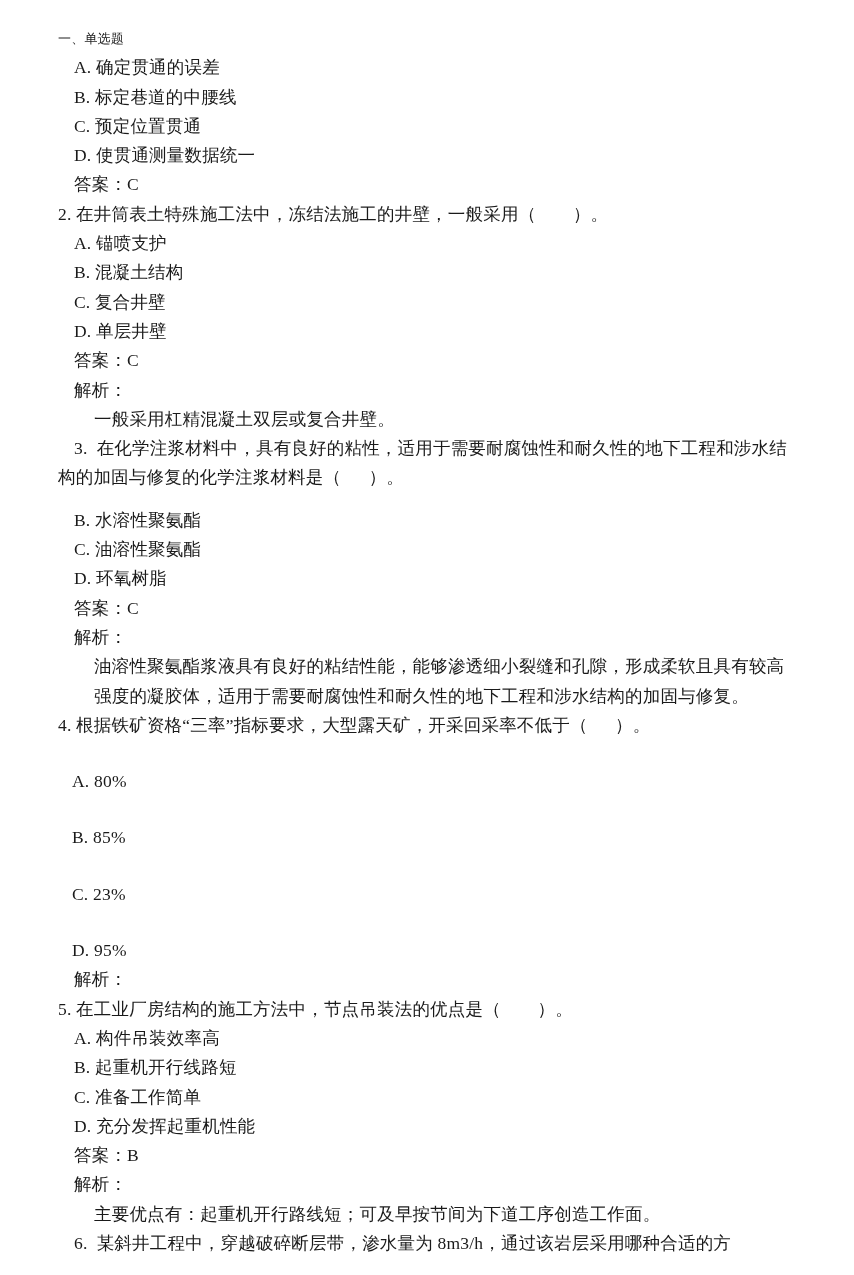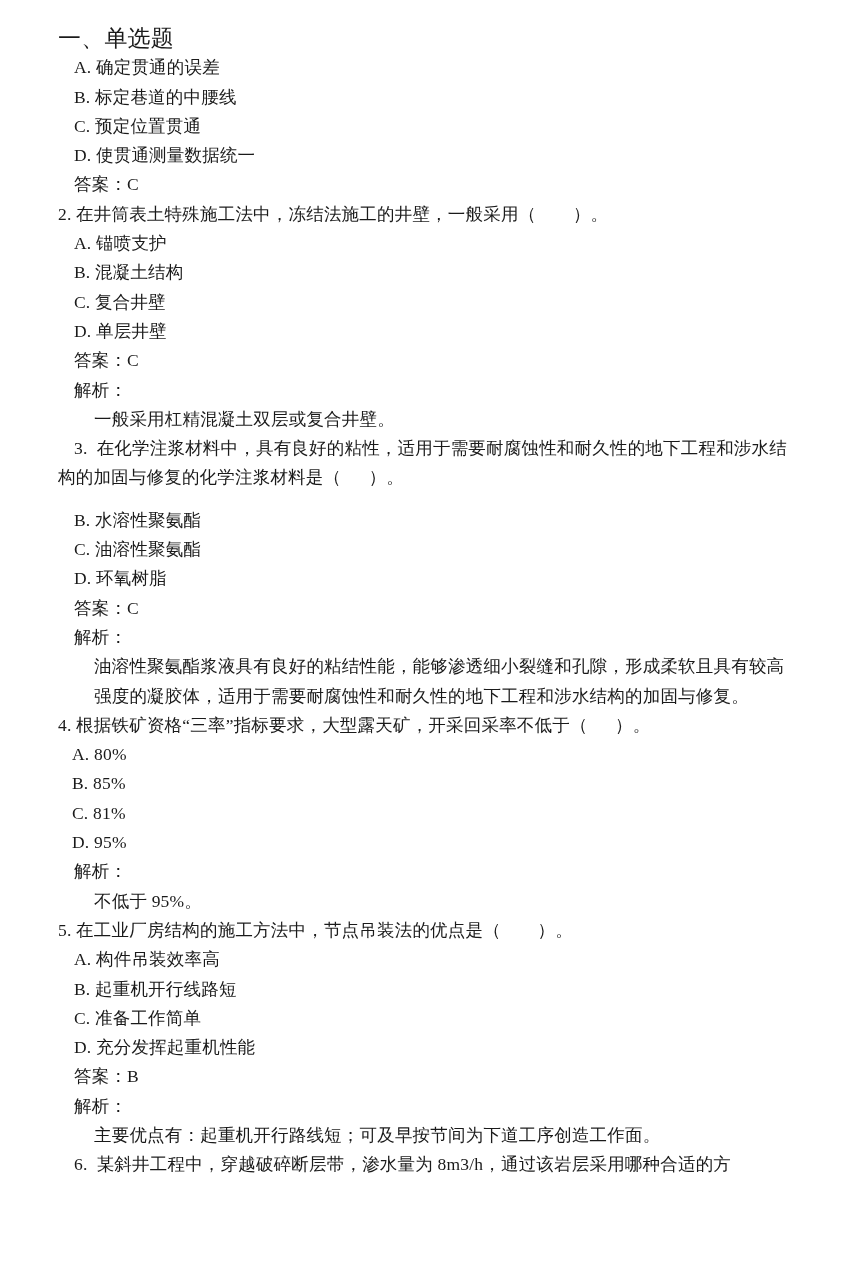--- a/index.html
+++ b/index.html
@@ -21,38 +21,39 @@
     background: #fff;
   }
   .line {
     font-size: 17.5px;
     line-height: 29.3px;
     letter-spacing: 0.2px;
     white-space: pre-wrap;
     word-break: break-all;
   }
   .section-title {
-    font-size: 23px;
+    font-size: 13px;
     line-height: 29.3px;
     padding-left: 2px;
   }
   
   .q {
     padding-left: 2px;
     text-indent: 0;
   }
   .q-indent {
     padding-left: 2px;
     text-indent: 16px;
   }
   .opt {
     padding-left: 18px;
   }
   .opt-tight {
     padding-left: 16px;
+    margin-top: 27px;
   }
   .ans {
     padding-left: 18px;
   }
   .explain-label {
     padding-left: 18px;
   }
   .explain-body {
     padding-left: 2px;
     margin-left: 36px;
@@ -86,24 +87,23 @@
       <div class="gap"></div>
       <div class="line opt">B. 水溶性聚氨酯</div>
       <div class="line opt">C. 油溶性聚氨酯</div>
       <div class="line opt">D. 环氧树脂</div>
       <div class="line ans">答案：C</div>
       <div class="line explain-label">解析：</div>
       <div class="line explain-body">油溶性聚氨酯浆液具有良好的粘结性能，能够渗透细小裂缝和孔隙，形成柔软且具有较高强度的凝胶体，适用于需要耐腐蚀性和耐久性的地下工程和涉水结构的加固与修复。</div>
       <div class="line q">4. 根据铁矿资格“三率”指标要求，大型露天矿，开采回采率不低于（      ）。</div>
       <div class="line opt-tight">A. 80%</div>
       <div class="line opt-tight">B. 85%</div>
-      <div class="line opt-tight">C. 81%</div>
+      <div class="line opt-tight">C. 23%</div>
       <div class="line opt-tight">D. 95%</div>
       <div class="line explain-label">解析：</div>
-      <div class="line explain-body">不低于 95%。</div>
       <div class="line q">5. 在工业厂房结构的施工方法中，节点吊装法的优点是（        ）。</div>
       <div class="line opt">A. 构件吊装效率高</div>
       <div class="line opt">B. 起重机开行线路短</div>
       <div class="line opt">C. 准备工作简单</div>
       <div class="line opt">D. 充分发挥起重机性能</div>
       <div class="line ans">答案：B</div>
       <div class="line explain-label">解析：</div>
       <div class="line explain-body">主要优点有：起重机开行路线短；可及早按节间为下道工序创造工作面。</div>
       <div class="line q-indent">6.  某斜井工程中，穿越破碎断层带，渗水量为 8m3/h，通过该岩层采用哪种合适的方</div>
     </div>

